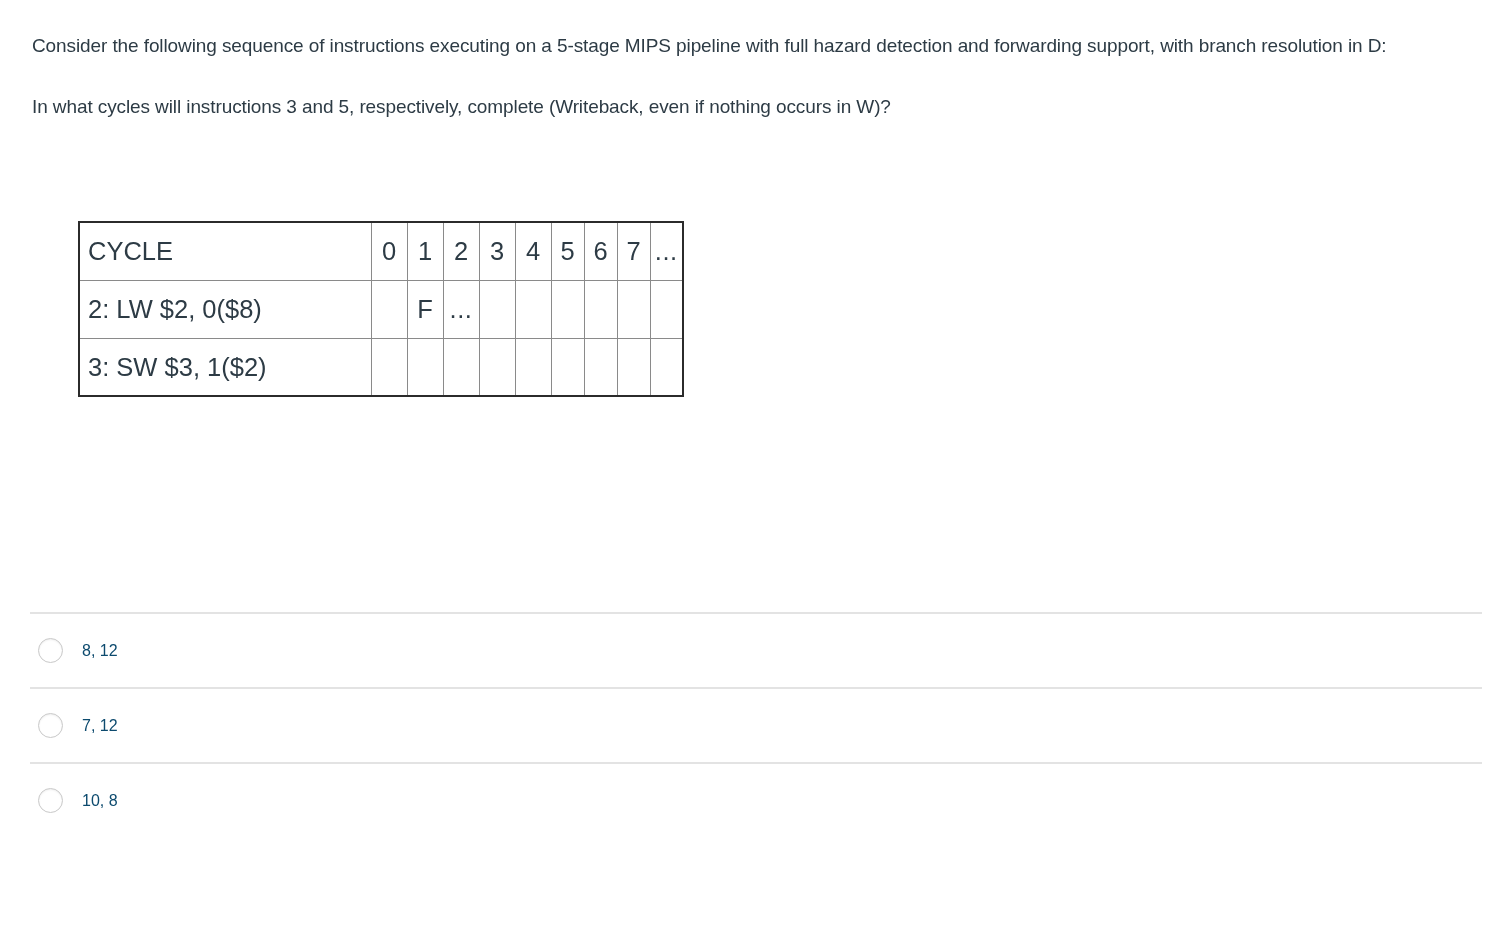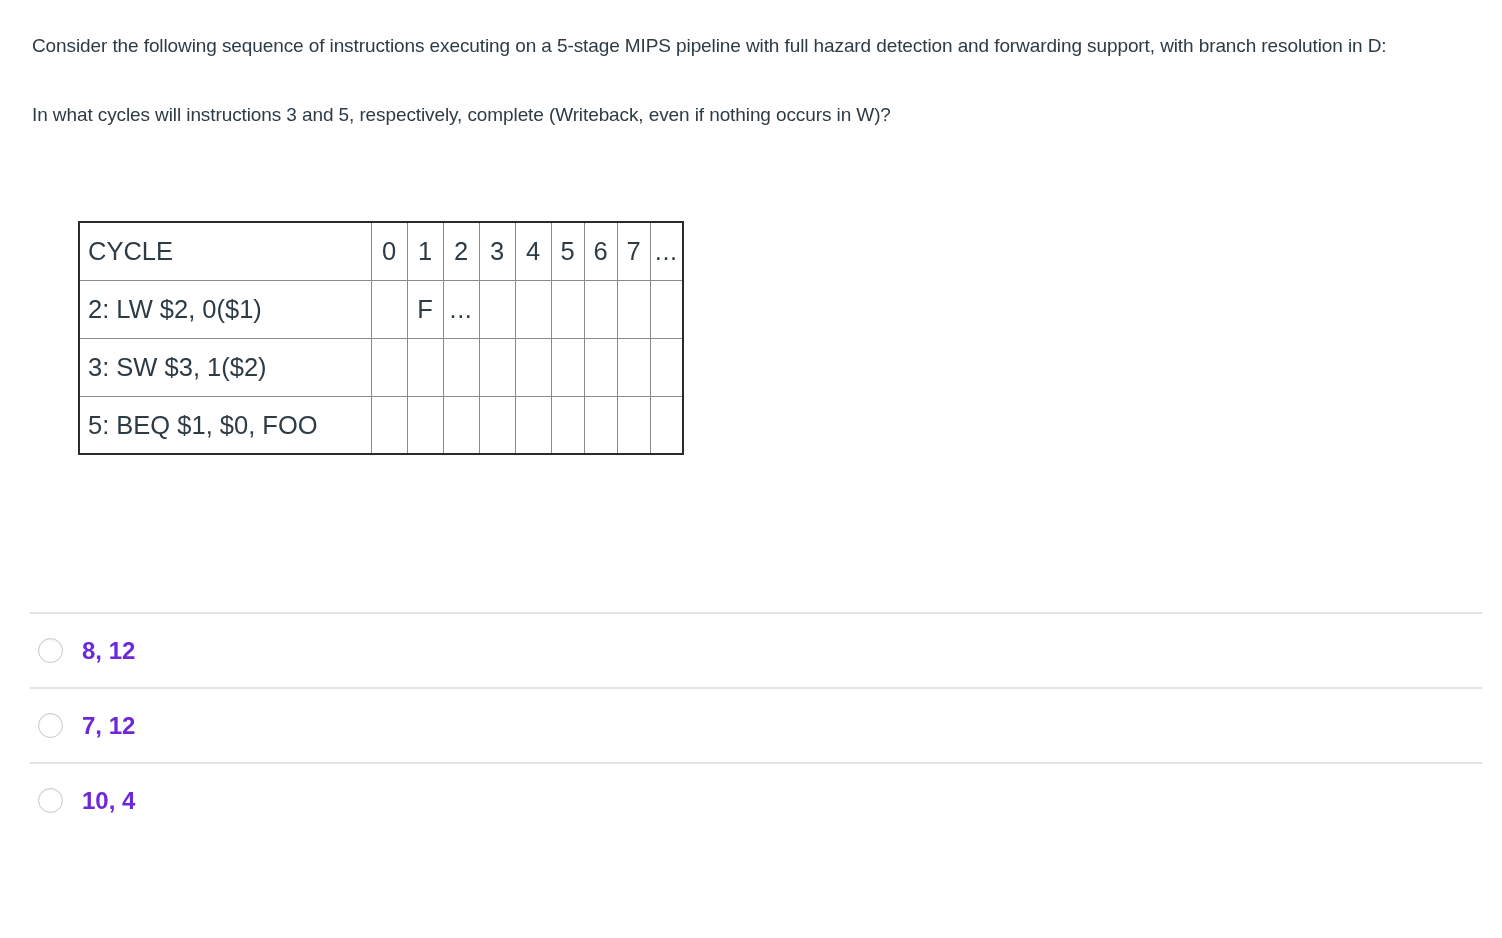--- a/index.html
+++ b/index.html
@@ -32,21 +32,21 @@
     width: 1420px;
   }
   .prompt p {
     margin: 0;
     font-size: 19px;
     line-height: 40px;
     letter-spacing: -0.1px;
     color: #2d3b45;
   }
   .prompt p.second {
-    margin-top: 29px;
+    margin-top: 21px;
   }
 
   
   .table-wrap {
     position: absolute;
     left: 39px;
     top: 221px;
     padding-left: 39px;
   }
   table.pipeline {
@@ -99,24 +99,23 @@
     border-radius: 50%;
     border: 1px solid #c9c9c9;
     background: #ffffff;
     box-shadow: inset 0 1px 2px rgba(0,0,0,0.07);
     margin-left: 8px;
     margin-right: 19px;
     flex: 0 0 auto;
     box-sizing: border-box;
   }
   .option-label {
-    font-size: 24px;
+    font-size: 16px;
     line-height: 30px;
-    color: #6d28d9;
-    font-weight: bold;
+    color: #0c4a6e;
   }
 </style>
 </head>
 <body>
 
 <div class="page">
 
   <div class="prompt">
     <p class="first">Consider the following sequence of instructions executing on a 5-stage MIPS pipeline with full hazard detection and forwarding support, with branch resolution in D:</p>
     <p class="second">In what cycles will instructions 3 and 5, respectively, complete (Writeback, even if nothing occurs in W)?</p>
@@ -133,21 +132,21 @@
           <td class="c-wide">3</td>
           <td class="c-wide">4</td>
           <td class="c-narrow">5</td>
           <td class="c-narrow">6</td>
           <td class="c-narrow">7</td>
           <td class="c-narrow dots">...</td>
         </tr>
 
 
         <tr>
-          <td class="label">2: LW $2, 0($1)</td>
+          <td class="label">2: LW $2, 0($8)</td>
           <td class="c-wide"></td>
           <td class="c-wide">F</td>
           <td class="c-wide dots">...</td>
           <td class="c-wide"></td>
           <td class="c-wide"></td>
           <td class="c-narrow"></td>
           <td class="c-narrow"></td>
           <td class="c-narrow"></td>
           <td class="c-narrow"></td>
         </tr>
@@ -159,49 +158,37 @@
           <td class="c-wide"></td>
           <td class="c-wide"></td>
           <td class="c-wide"></td>
           <td class="c-narrow"></td>
           <td class="c-narrow"></td>
           <td class="c-narrow"></td>
           <td class="c-narrow"></td>
         </tr>
 
 
-        <tr>
-          <td class="label">5: BEQ $1, $0, FOO</td>
-          <td class="c-wide"></td>
-          <td class="c-wide"></td>
-          <td class="c-wide"></td>
-          <td class="c-wide"></td>
-          <td class="c-wide"></td>
-          <td class="c-narrow"></td>
-          <td class="c-narrow"></td>
-          <td class="c-narrow"></td>
-          <td class="c-narrow"></td>
-        </tr>
       </tbody>
     </table>
   </div>
 
   <div class="options">
 
     <div class="option">
       <span class="radio"></span>
       <span class="option-label">8, 12</span>
     </div>
 
 
     <div class="option">
       <span class="radio"></span>
       <span class="option-label">7, 12</span>
     </div>
 
     <div class="option">
       <span class="radio"></span>
-      <span class="option-label">10, 4</span>
+      <span class="option-label">10, 8</span>
     </div>
 
   </div>
 
 </div>
 
 </body></html>

